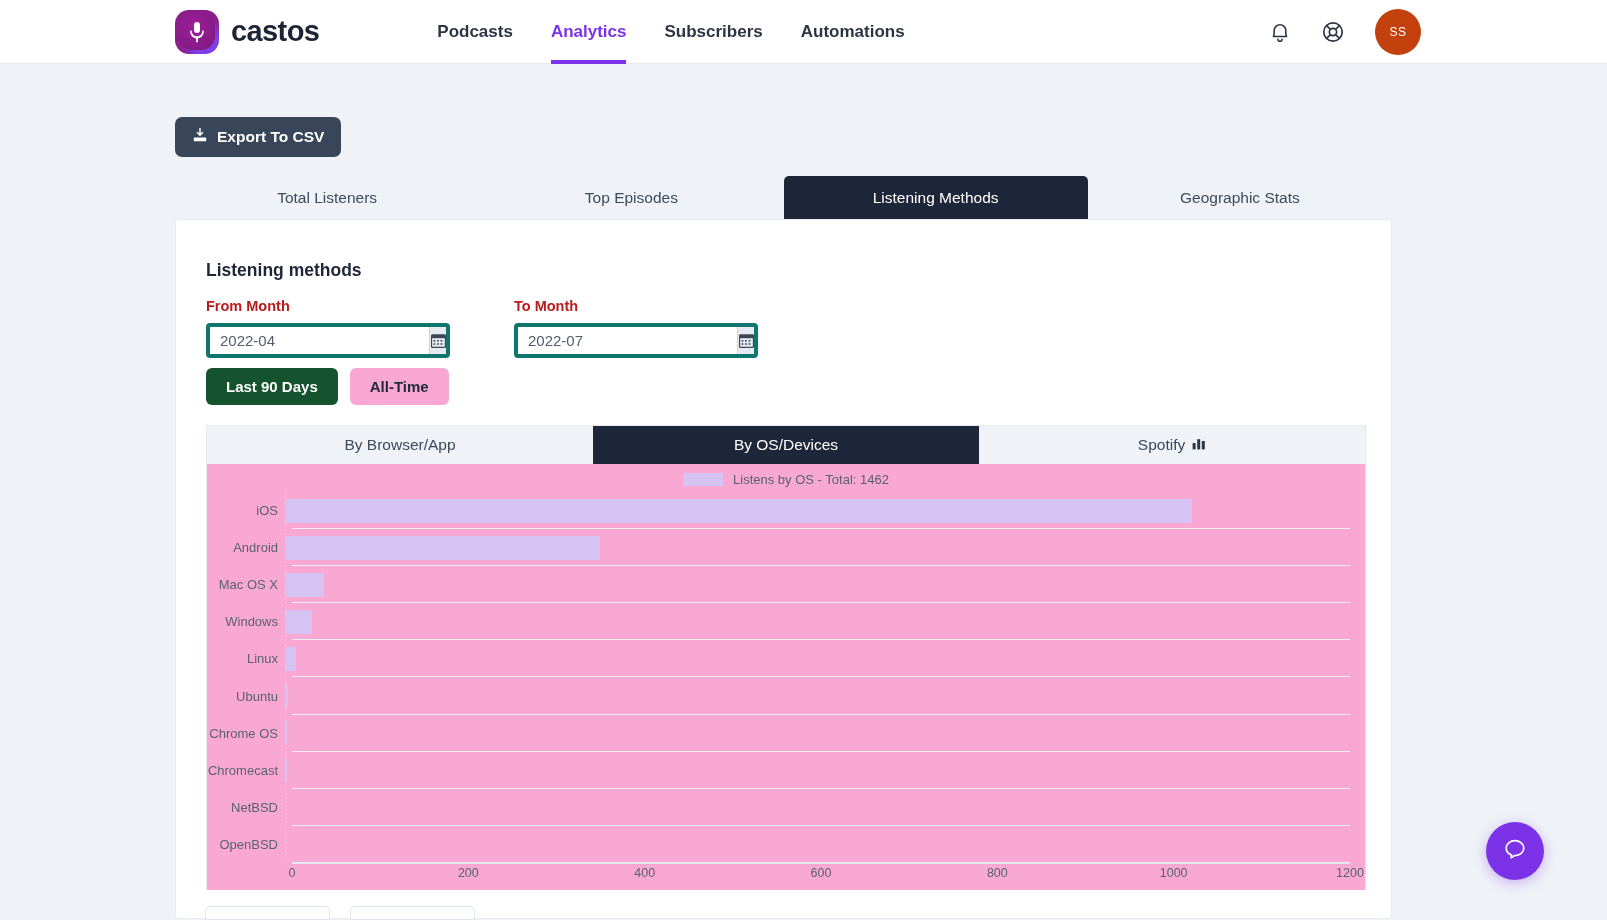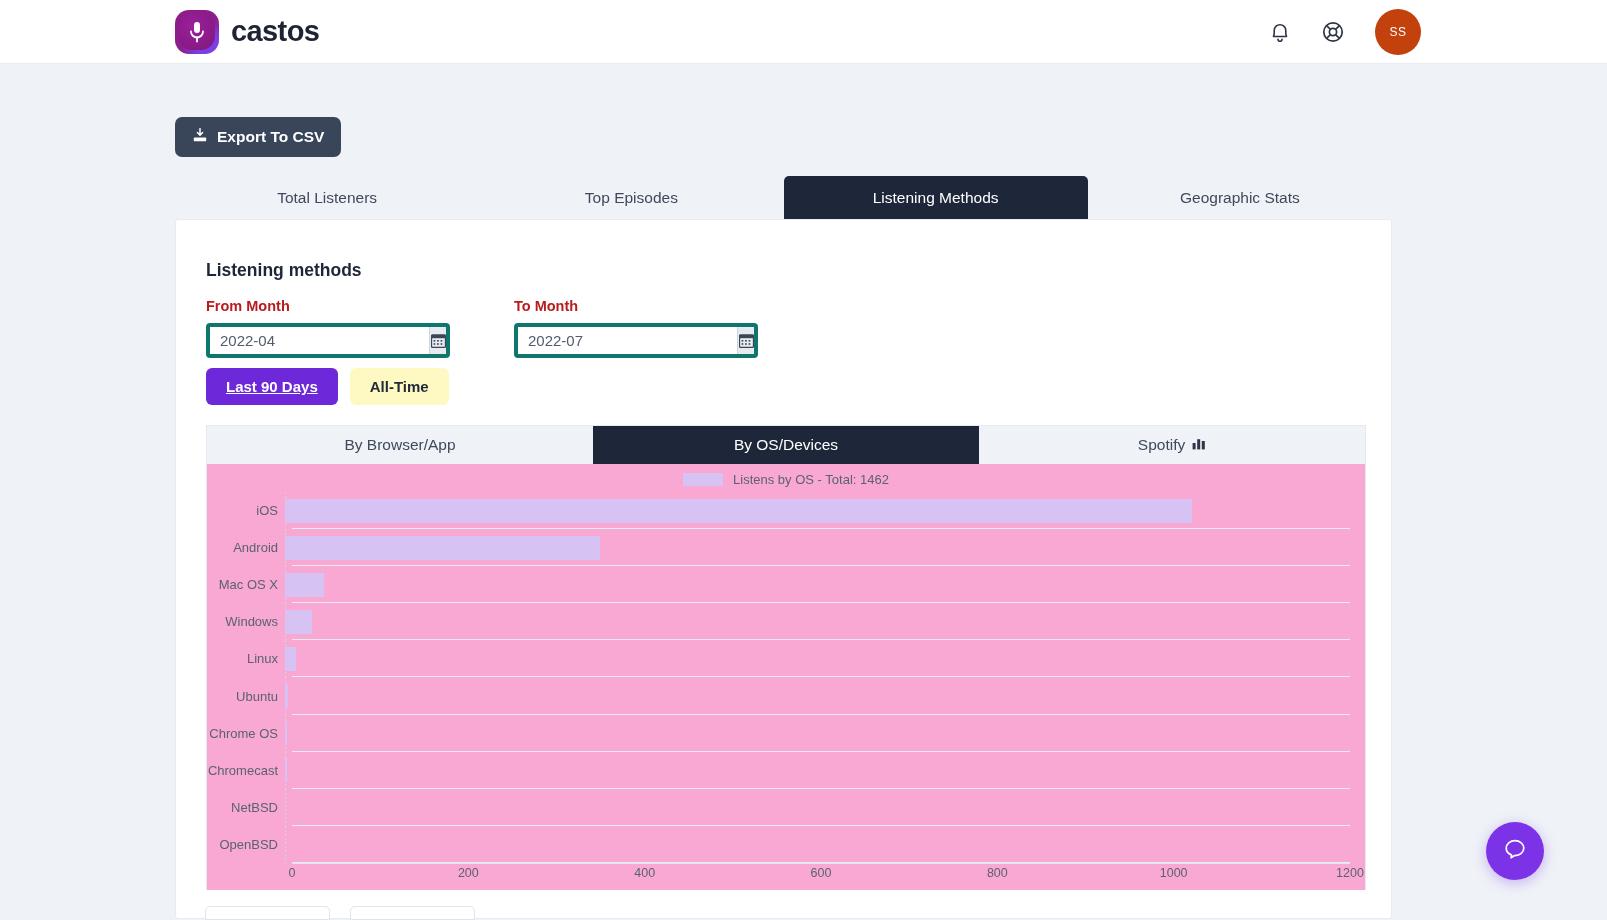--- a/index.html
+++ b/index.html
@@ -105,22 +105,22 @@
     width: 40px; height: 100%; background: #e7ebf0; border-left: 1px solid #ccd4de;
     display: flex; align-items: center; justify-content: center; cursor: pointer;
   }
 
   .range-btns { position: absolute; left: 30px; top: 148px; display: flex; gap: 12px; }
   .pill {
     height: 37px; padding: 0 20px; border-radius: 6px; border: none;
     font-size: 15px; font-weight: bold; cursor: pointer;
     display: flex; align-items: center;
   }
-  .pill.primary { background: #6d28d9; color: #ffffff; text-decoration: underline; }
-  .pill.muted   { background: #fef9c3; color: #222b3b; }
+  .pill.primary { background: #14532d; color: #ffffff; }
+  .pill.muted   { background: #f9a8d4; color: #222b3b; }
 
   .chartbox {
     position: absolute; left: 30px; top: 205px; width: 1160px; height: 465px;
     border: 1px solid #e5eaf0;
   }
   .subtabs { display: flex; height: 38px; background: #eff3f7; }
   .subtab {
     flex: 1; display: flex; align-items: center; justify-content: center; gap: 7px;
     font-size: 15.5px; color: #3f495b; cursor: pointer;
   }
@@ -186,20 +186,26 @@
         <svg width="20" height="24" viewBox="0 0 20 24" fill="none">
           <rect x="7" y="2" width="6" height="11" rx="3" fill="#ffffff"></rect>
           <path d="M4 11.5a6 6 0 0 0 12 0" stroke="#ffffff" stroke-width="1.8" fill="none" stroke-linecap="round"></path>
           <line x1="10" y1="17.5" x2="10" y2="21.5" stroke="#ffffff" stroke-width="1.8" stroke-linecap="round"></line>
         </svg>
       </span>
     </div>
     <span class="brand-name">castos</span>
   </div>
 
+  <nav class="mainnav">
+    <span class="navlink">Podcasts</span>
+    <span class="navlink active">Analytics</span>
+    <span class="navlink">Subscribers</span>
+    <span class="navlink">Automations</span>
+  </nav>
 
   <div class="topright">
     <span class="icon-btn">
       <svg width="22" height="24" viewBox="0 0 22 24" fill="none">
         <path d="M4.5 16.5c0-1 .7-1.4.7-3.6v-2.4a5.8 5.8 0 0 1 11.6 0v2.4c0 2.2.7 2.6.7 3.6z" stroke="#2d3545" stroke-width="1.6" stroke-linejoin="round"></path>
         <path d="M9 19.3a2 2 0 0 0 4 0" stroke="#2d3545" stroke-width="1.6" stroke-linecap="round"></path>
       </svg>
     </span>
     <span class="icon-btn">
       <svg width="24" height="24" viewBox="0 0 24 24" fill="none">

